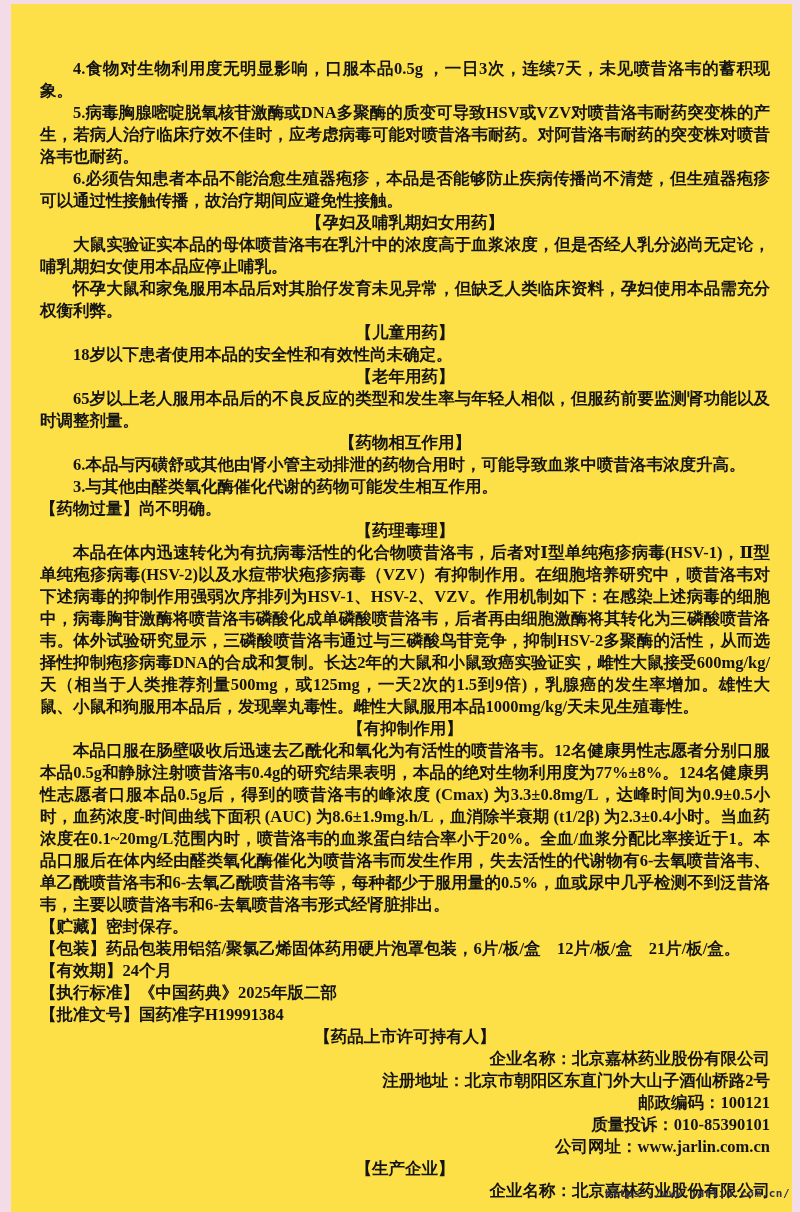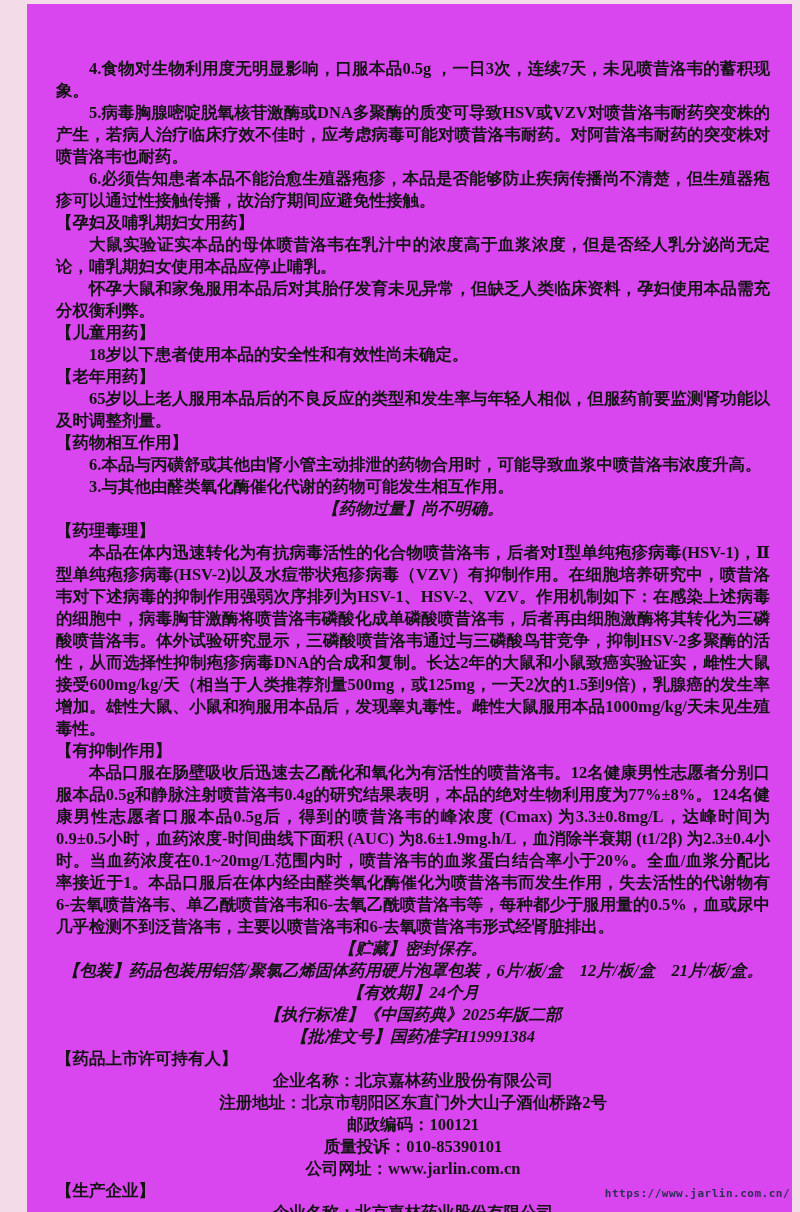--- a/index.html
+++ b/index.html
@@ -10,42 +10,41 @@
     position: relative;
     font-family: "Liberation Serif", "DejaVu Serif", serif;
     overflow: hidden;
   }
   .page {
     position: absolute;
     left: 11px;
     top: 4px;
     right: 8px;
     bottom: 0;
-    background: #d946ef;
+    background: #fde047;
     color: #141414;
-    margin-left: 16px;
   }
   .content {
     padding: 54px 22px 0 29px;
     font-size: 16.5px;
     line-height: 22px;
     font-weight: 600;
     text-align: justify;
   }
   .content p, .content h3 {
     margin: 0;
     padding: 0;
     font-size: 16.5px;
     line-height: 22px;
   }
   .para { text-indent: 2em; }
   .hd { font-weight: 700; text-indent: 0; }
-  h3.hd { text-align: left; }
-  .line { text-indent: 0; text-align: center; font-style: italic; }
-  .field { padding-left: 2em; text-indent: 0; text-align: center; }
+  h3.hd { text-align: center; }
+  .line { text-indent: 0; text-align: left; }
+  .field { padding-left: 2em; text-indent: 0; text-align: right; }
   .watermark {
     position: absolute;
     right: 2px;
     bottom: 12px;
     font-family: "DejaVu Sans Mono", monospace;
     font-size: 11px;
     font-weight: 700;
     letter-spacing: 0.5px;
     color: #2f2f55;
   }

